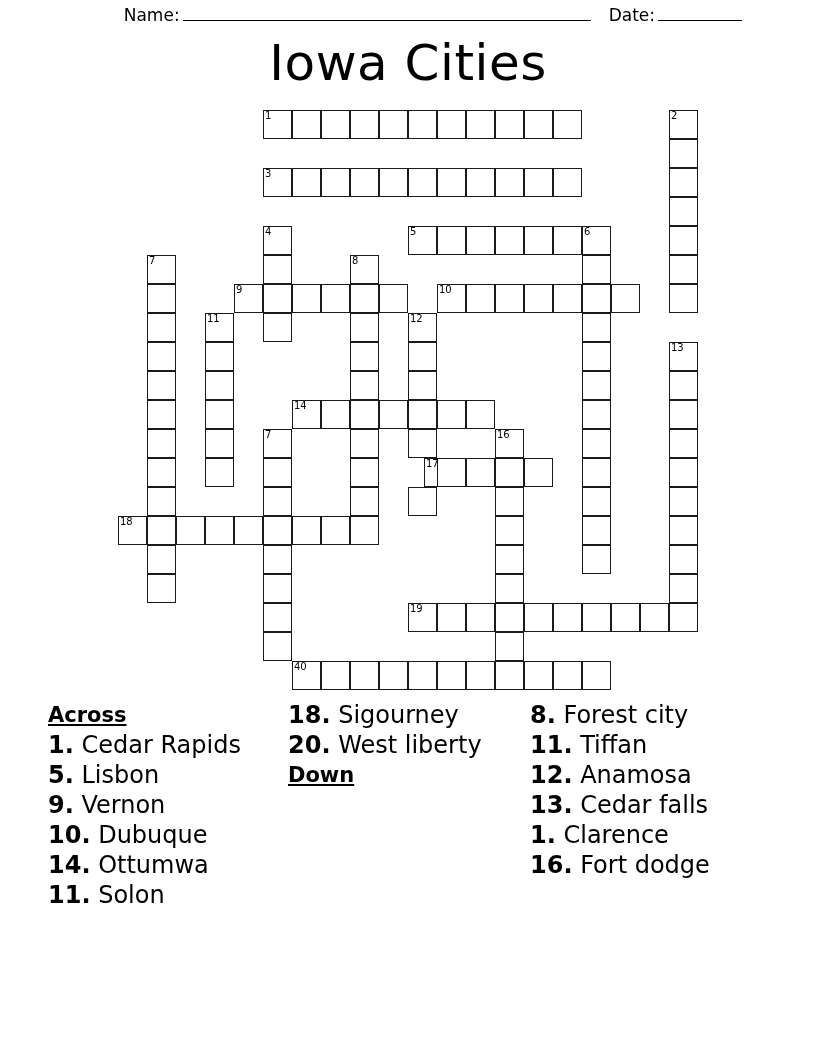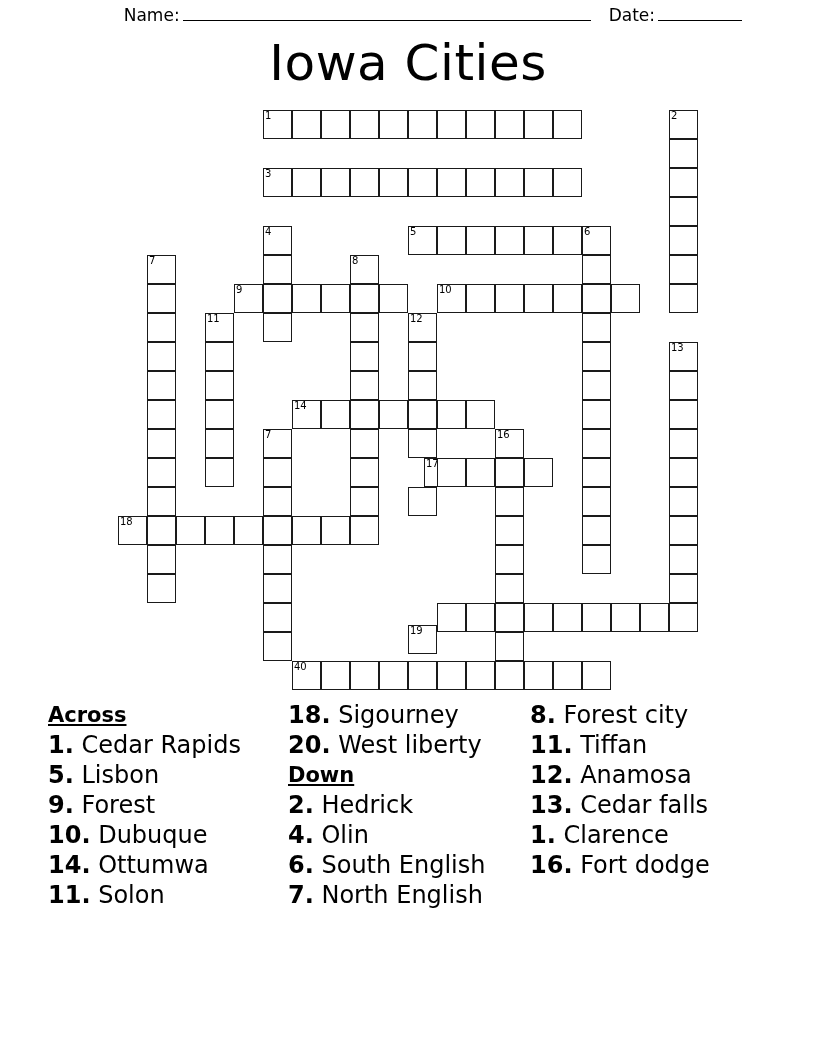--- a/index.html
+++ b/index.html
@@ -310,21 +310,21 @@
     <div class="cell" style="left: 466px; top: 458px;"></div>
     <div class="cell" style="left: 524px; top: 458px;"></div>
     <div class="cell" style="left: 118px; top: 516px;">
       <span class="cnum">18</span>
     </div>
     <div class="cell" style="left: 176px; top: 516px;"></div>
     <div class="cell" style="left: 205px; top: 516px;"></div>
     <div class="cell" style="left: 234px; top: 516px;"></div>
     <div class="cell" style="left: 292px; top: 516px;"></div>
     <div class="cell" style="left: 321px; top: 516px;"></div>
-    <div class="cell" style="left: 408px; top: 603px; margin-top: 22px;">
+    <div class="cell" style="left: 408px; top: 603px;">
       <span class="cnum">19</span>
     </div>
     <div class="cell" style="left: 437px; top: 603px;"></div>
     <div class="cell" style="left: 466px; top: 603px;"></div>
     <div class="cell" style="left: 524px; top: 603px;"></div>
     <div class="cell" style="left: 553px; top: 603px;"></div>
     <div class="cell" style="left: 582px; top: 603px;"></div>
     <div class="cell" style="left: 611px; top: 603px;"></div>
     <div class="cell" style="left: 640px; top: 603px;"></div>
     <div class="cell" style="left: 292px; top: 661px;">
@@ -340,38 +340,32 @@
     <div class="cell" style="left: 553px; top: 661px;"></div>
     <div class="cell" style="left: 582px; top: 661px;"></div>
   </div>
 
 <div id="clues">
   <div class="clue-col col-a">
     <div class="clue-heading">Across</div>
     <div id="col-a-items">
         <div class="clue-item"><span class="clue-num">1.</span><span class="clue-text"> Cedar Rapids</span></div>
         <div class="clue-item"><span class="clue-num">5.</span><span class="clue-text"> Lisbon</span></div>
-        <div class="clue-item"><span class="clue-num">9.</span><span class="clue-text"> Forest</span></div>
+        <div class="clue-item"><span class="clue-num">9.</span><span class="clue-text"> Vernon</span></div>
         <div class="clue-item"><span class="clue-num">10.</span><span class="clue-text"> Dubuque</span></div>
         <div class="clue-item"><span class="clue-num">14.</span><span class="clue-text"> Ottumwa</span></div>
         <div class="clue-item"><span class="clue-num">11.</span><span class="clue-text"> Solon</span></div>
       </div>
   </div>
   <div class="clue-col col-b">
     <div id="col-b-top">
         <div class="clue-item"><span class="clue-num">18.</span><span class="clue-text"> Sigourney</span></div>
         <div class="clue-item"><span class="clue-num">20.</span><span class="clue-text"> West liberty</span></div>
       </div>
     <div class="clue-heading">Down</div>
-    <div id="col-b-bottom">
-        <div class="clue-item"><span class="clue-num">2.</span><span class="clue-text"> Hedrick</span></div>
-        <div class="clue-item"><span class="clue-num">4.</span><span class="clue-text"> Olin</span></div>
-        <div class="clue-item"><span class="clue-num">6.</span><span class="clue-text"> South English</span></div>
-        <div class="clue-item"><span class="clue-num">7.</span><span class="clue-text"> North English</span></div>
-      </div>
   </div>
   <div class="clue-col col-c">
     <div id="col-c-items">
         <div class="clue-item"><span class="clue-num">8.</span><span class="clue-text"> Forest city</span></div>
         <div class="clue-item"><span class="clue-num">11.</span><span class="clue-text"> Tiffan</span></div>
         <div class="clue-item"><span class="clue-num">12.</span><span class="clue-text"> Anamosa</span></div>
         <div class="clue-item"><span class="clue-num">13.</span><span class="clue-text"> Cedar falls</span></div>
         <div class="clue-item"><span class="clue-num">1.</span><span class="clue-text"> Clarence</span></div>
         <div class="clue-item"><span class="clue-num">16.</span><span class="clue-text"> Fort dodge</span></div>
       </div>

